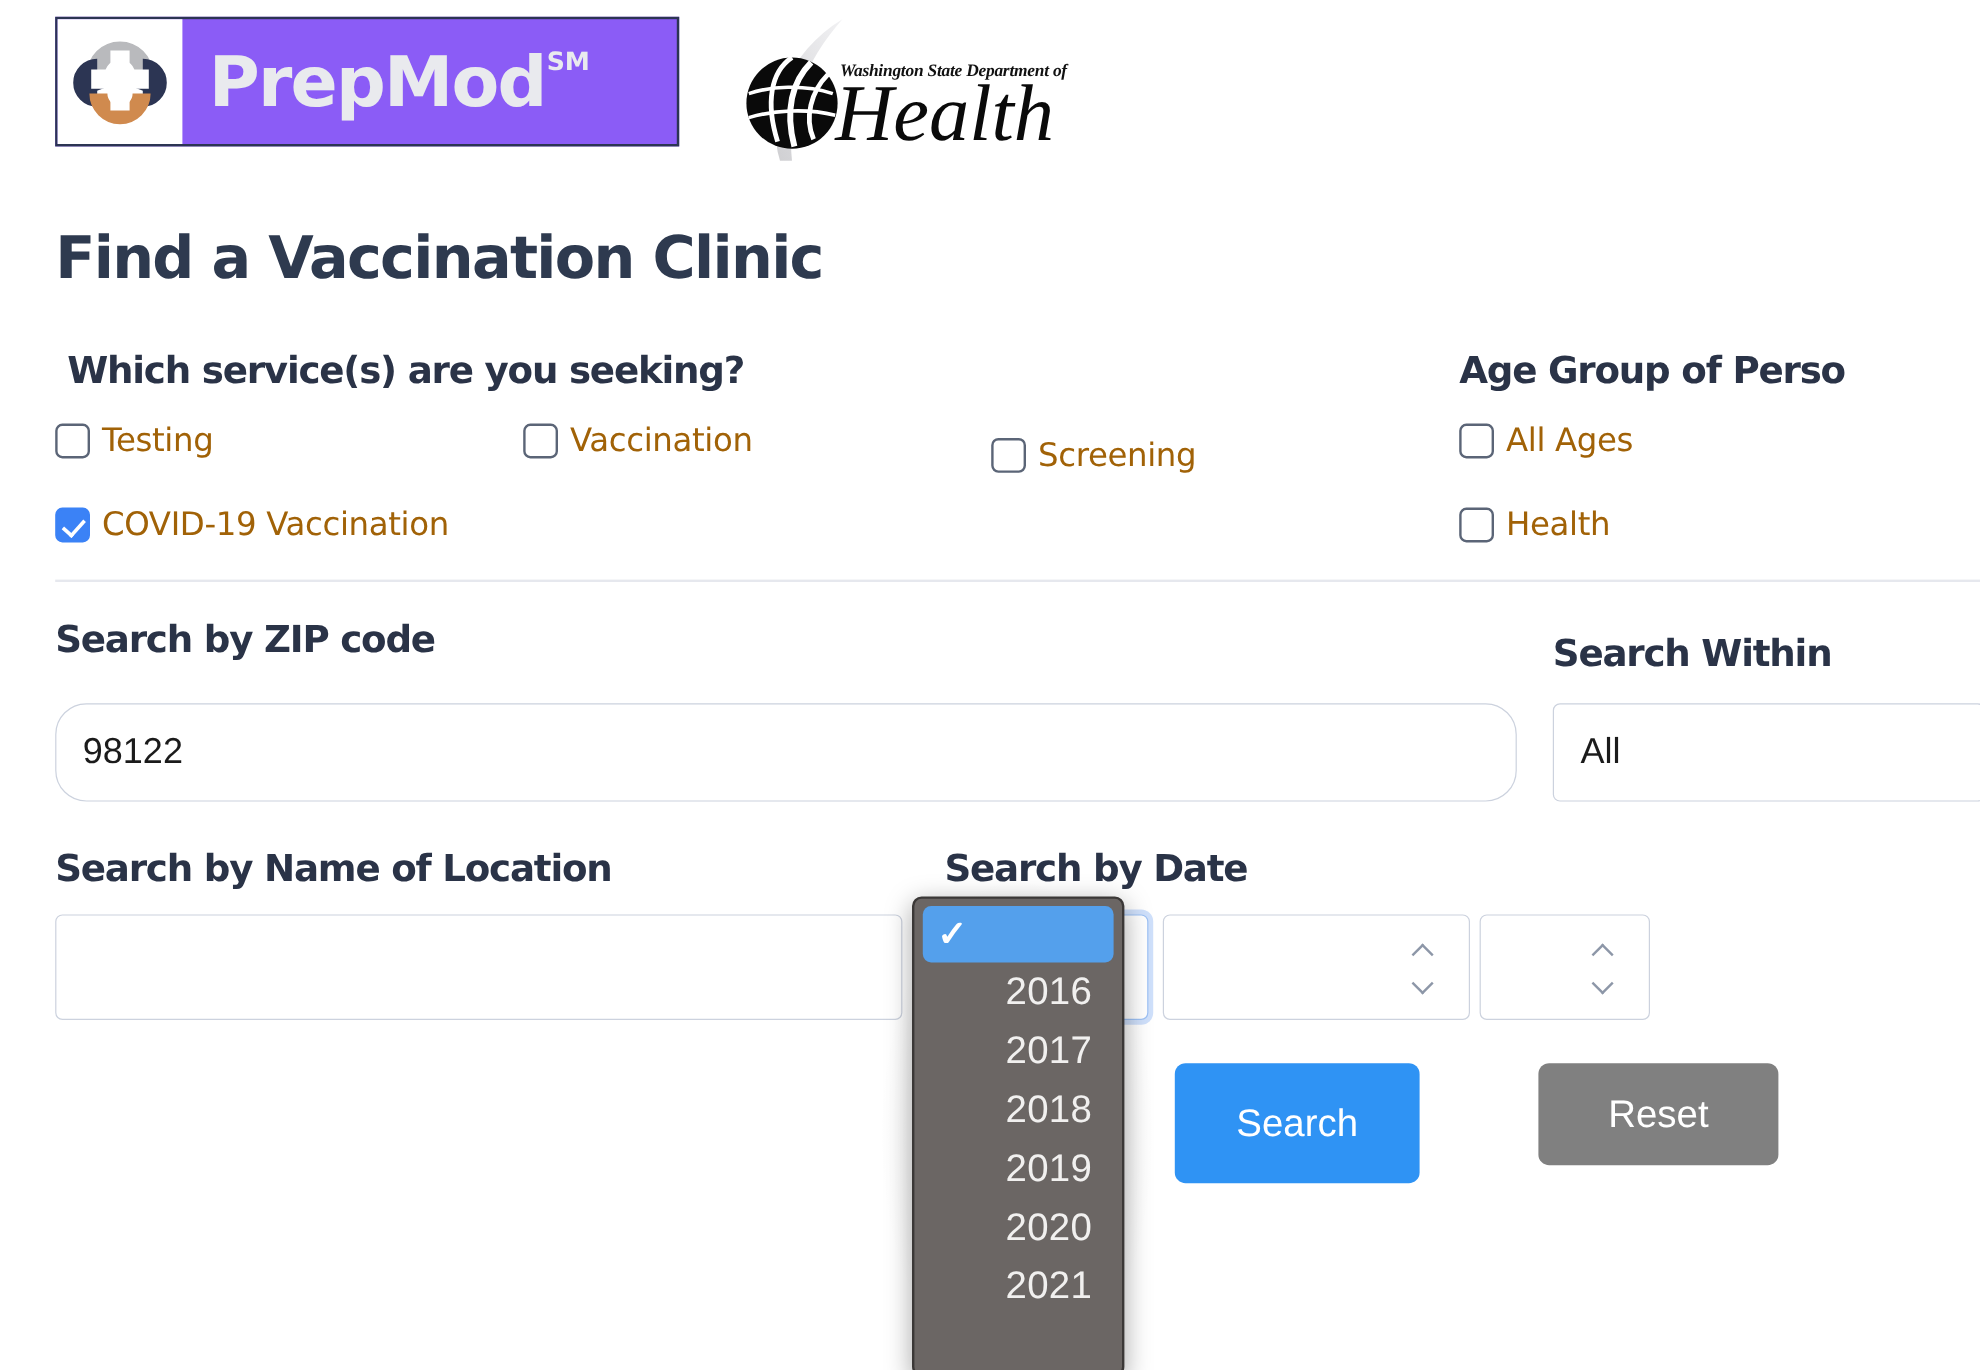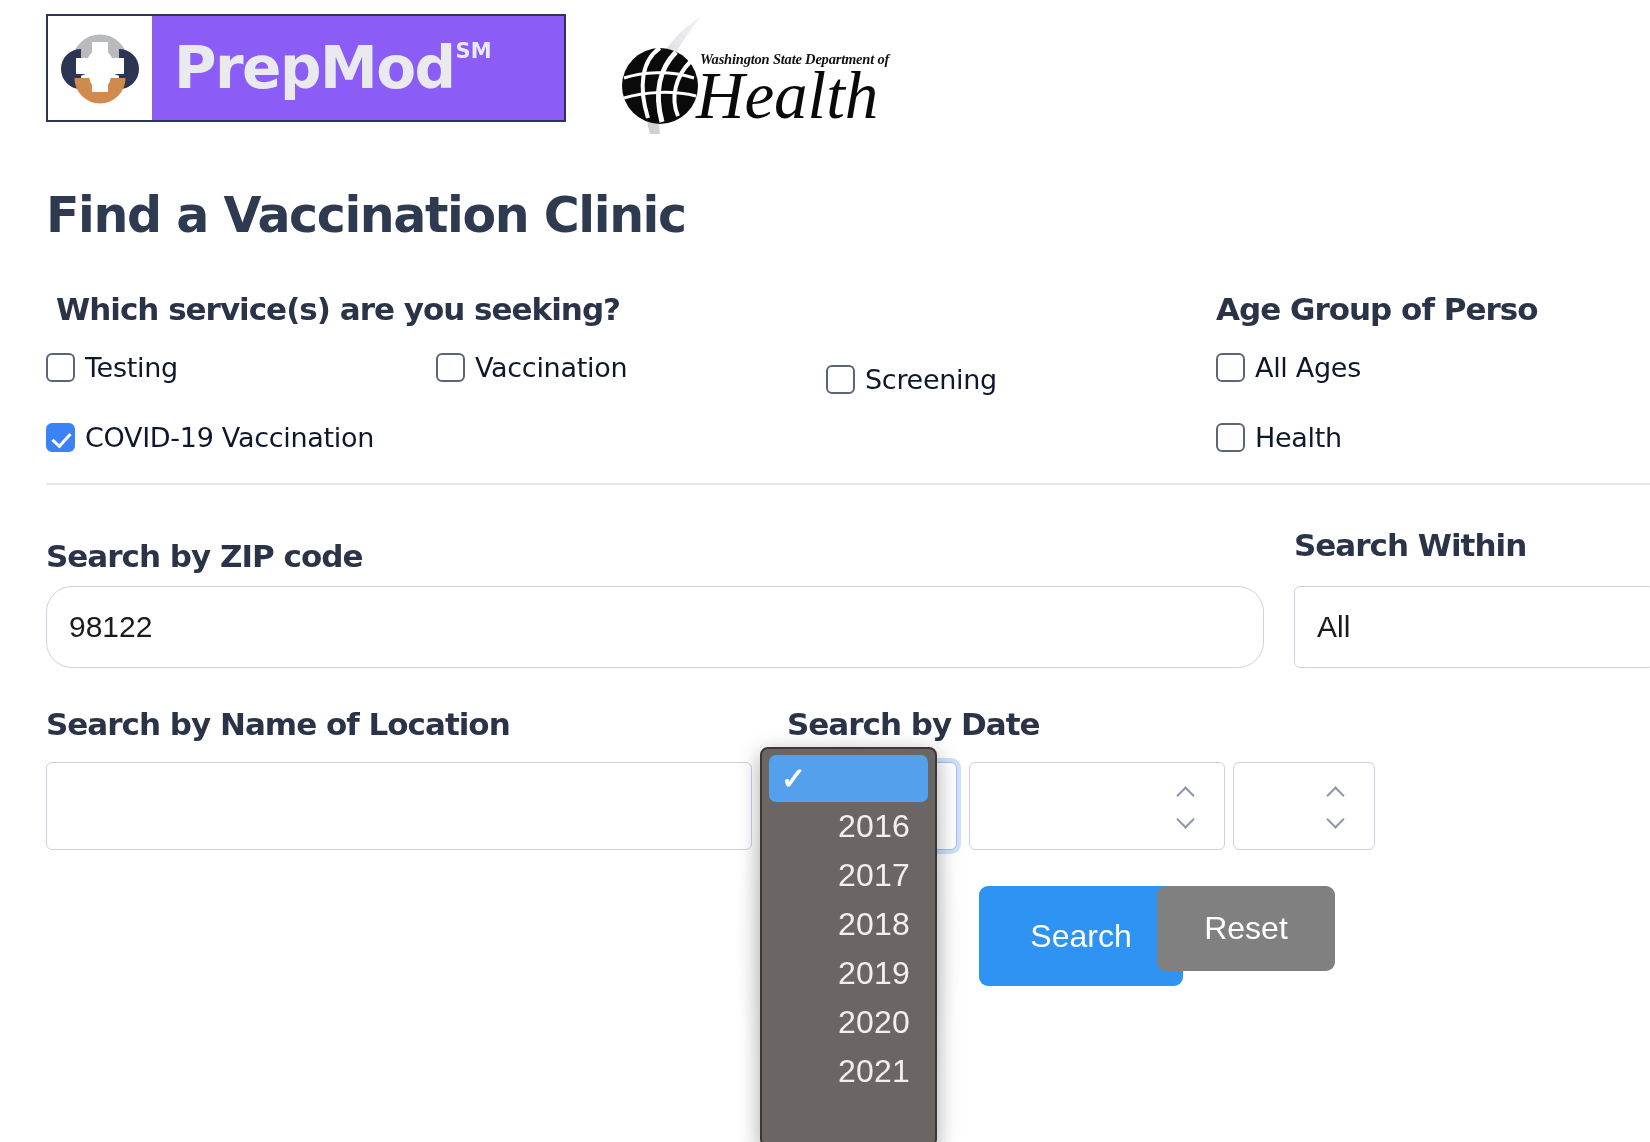--- a/index.html
+++ b/index.html
@@ -150,21 +150,21 @@
     width: 8px;
     height: 15px;
     border: solid #fff;
     border-width: 0 3.4px 3.4px 0;
     transform: rotate(42deg);
   }
   .cb-label {
     margin-left: 10px;
     font-family: "DejaVu Sans", sans-serif;
     font-size: 27px;
-    color: #0f172a;
+    color: #a16207;
     letter-spacing: -0.3px;
   }
 
   
   .divider {
     position: absolute;
     left: 46px;
     top: 483px;
     width: 1604px;
     height: 2px;
@@ -367,21 +367,21 @@
     <span class="cb-label">All Ages</span>
   </div>
 
   <div class="cb-row" style="left:1216px; top:422px;">
     <span class="cb"></span>
     <span class="cb-label">Health</span>
   </div>
 
   <div class="divider"></div>
 
-  <div class="section-title" style="left:46px; top:538px;">Search by ZIP code</div>
+  <div class="section-title" style="left:46px; top:515px;">Search by ZIP code</div>
   <div class="field" style="left:46px; top:586px; width:1218px; height:82px;border-radius:26px;">
     <span>98122</span>
   </div>
 
   <div class="section-title" style="left:1294px; top:527px;">Search Within</div>
   <div class="field" style="left:1294px; top:586px; width:360px; height:82px;">
     <span>All</span>
   </div>
 
   <div class="section-title" style="left:46px; top:706px;">Search by Name of Location</div>
@@ -405,21 +405,21 @@
 
   <div class="field" style="left:1233px; top:762px; width:142px; height:88px;">
     <span></span>
     <span class="stepper">
       <span class="chev up"></span>
       <span class="chev down"></span>
     </span>
   </div>
 
   <div class="btn btn-search" style="left:979px; top:886px; width:204px; height:100px;">Search</div>
-  <div class="btn btn-reset" style="left:1157px; top:886px; width:178px; height:85px;text-align:center;">Reset</div>
+  <div class="btn btn-reset" style="left:1282px; top:886px; width:200px; height:85px;text-align:center;">Reset</div>
 
   <div class="dd-glow" style="left:735px; top:735px; width:225px; height:420px;"></div>
 
   <div class="dropdown" style="left:760px; top:747px; width:177px; height:400px;">
     <div class="dd-item selected">
       <span class="dd-check">✓</span>
     </div>
     <div class="dd-item">2016</div>
     <div class="dd-item">2017</div>
     <div class="dd-item">2018</div>

